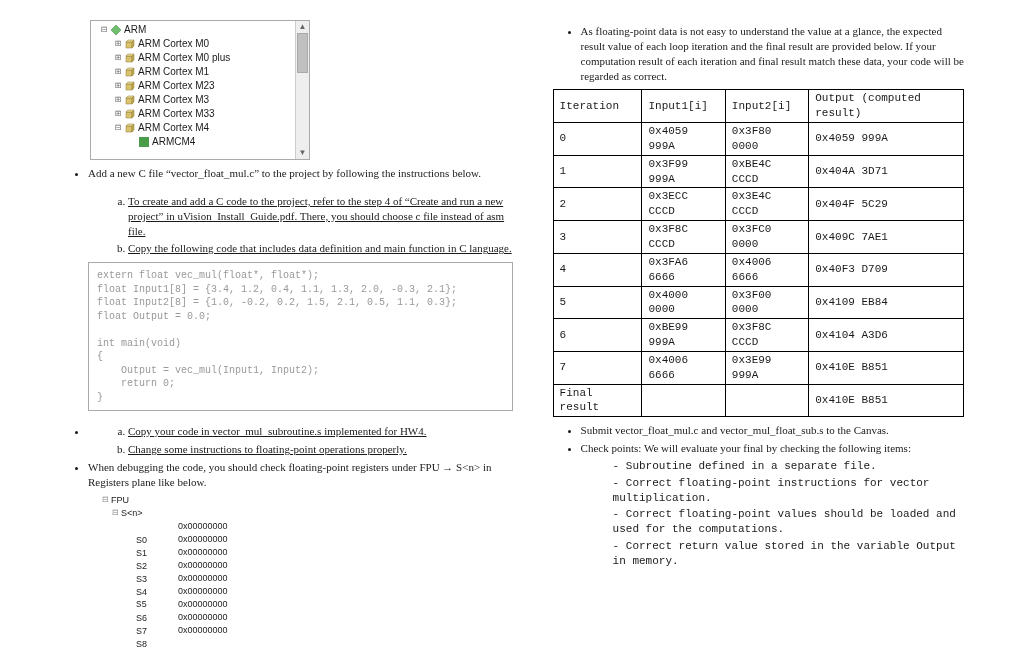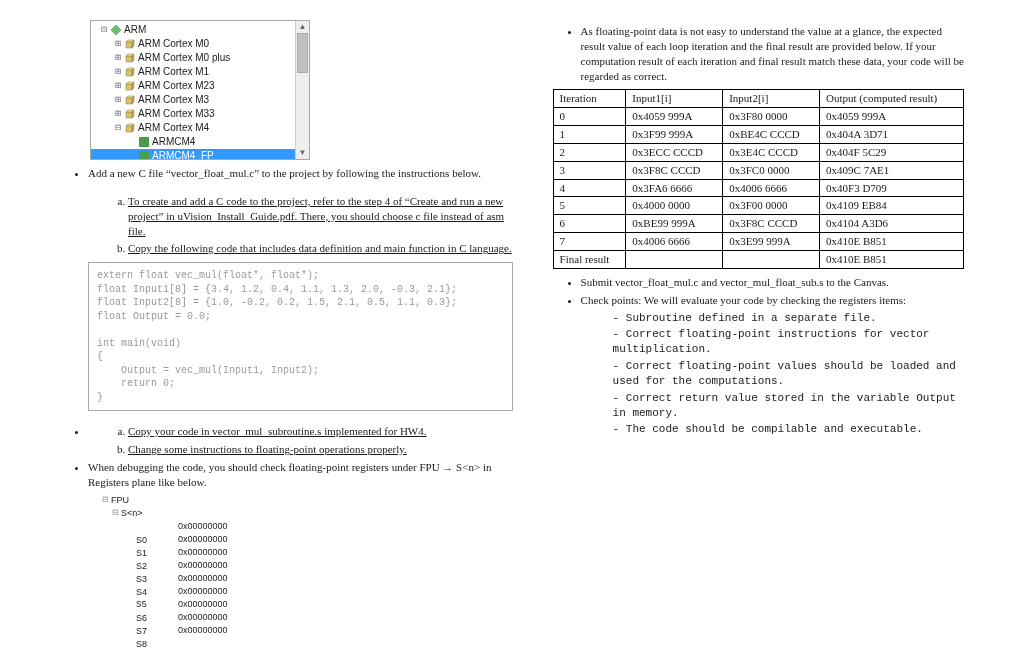--- a/index.html
+++ b/index.html
@@ -100,20 +100,21 @@
       color: #999;
       background: #fff;
     }
 
     
     table.results {
       border-collapse: collapse;
       margin: 6px 0;
       font-size: 11px;
       width: 100%;
+      font-family: Liberation Mono, monospace;
     }
     table.results th, table.results td {
       border: 1px solid #000;
       padding: 1px 6px;
       text-align: left;
       font-weight: normal;
     }
 
     
     .fpu {
@@ -202,25 +203,20 @@
               <rect x="1" y="3" width="6" height="6" fill="#d9c36c" stroke="#8a7a3a" stroke-width="0.5"></rect>
               <polygon points="1,3 3,1 9,1 7,3" fill="#eedc8f" stroke="#8a7a3a" stroke-width="0.5"></polygon>
               <polygon points="7,3 9,1 9,7 7,9" fill="#c7ad52" stroke="#8a7a3a" stroke-width="0.5"></polygon>
             </svg></span>
           <span>ARM Cortex M4</span>
         </div>
         <div class="tree-item" style="padding-left: 36px;">
           <span class="expander"></span>
           <span class="pkg-ico"></span>
           <span>ARMCM4</span>
-        </div>
-        <div class="tree-item sel" style="padding-left: 36px;">
-          <span class="expander"></span>
-          <span class="pkg-ico"></span>
-          <span>ARMCM4_FP</span>
         </div>
       </div>
     <div class="scrollbar">
       <div class="scroll-arrow up">▲</div>
       <div class="scroll-thumb"></div>
       <div class="scroll-arrow down">▼</div>
     </div>
   </div>
 
   <ul class="doc">
@@ -373,23 +369,22 @@
           <td></td>
           <td></td>
           <td>0x410E B851</td>
         </tr>
       </tbody>
   </table>
 
   <ul class="doc">
     <li>Submit vector_float_mul.c and vector_mul_float_sub.s to the Canvas.</li>
     <li>
-      <span>Check points: We will evaluate your code by checking the registers items:</span>
+      <span>Check points: We will evaluate your final by checking the following items:</span>
       <ul class="sub-dash" id="checks">
           <li>Subroutine defined in a separate file.</li>
           <li>Correct floating-point instructions for vector multiplication.</li>
           <li>Correct floating-point values should be loaded and used for the computations.</li>
           <li>Correct return value stored in the variable Output in memory.</li>
-          <li>The code should be compilable and executable.</li>
         </ul>
     </li>
   </ul>
 </div>
 
 </body></html>

